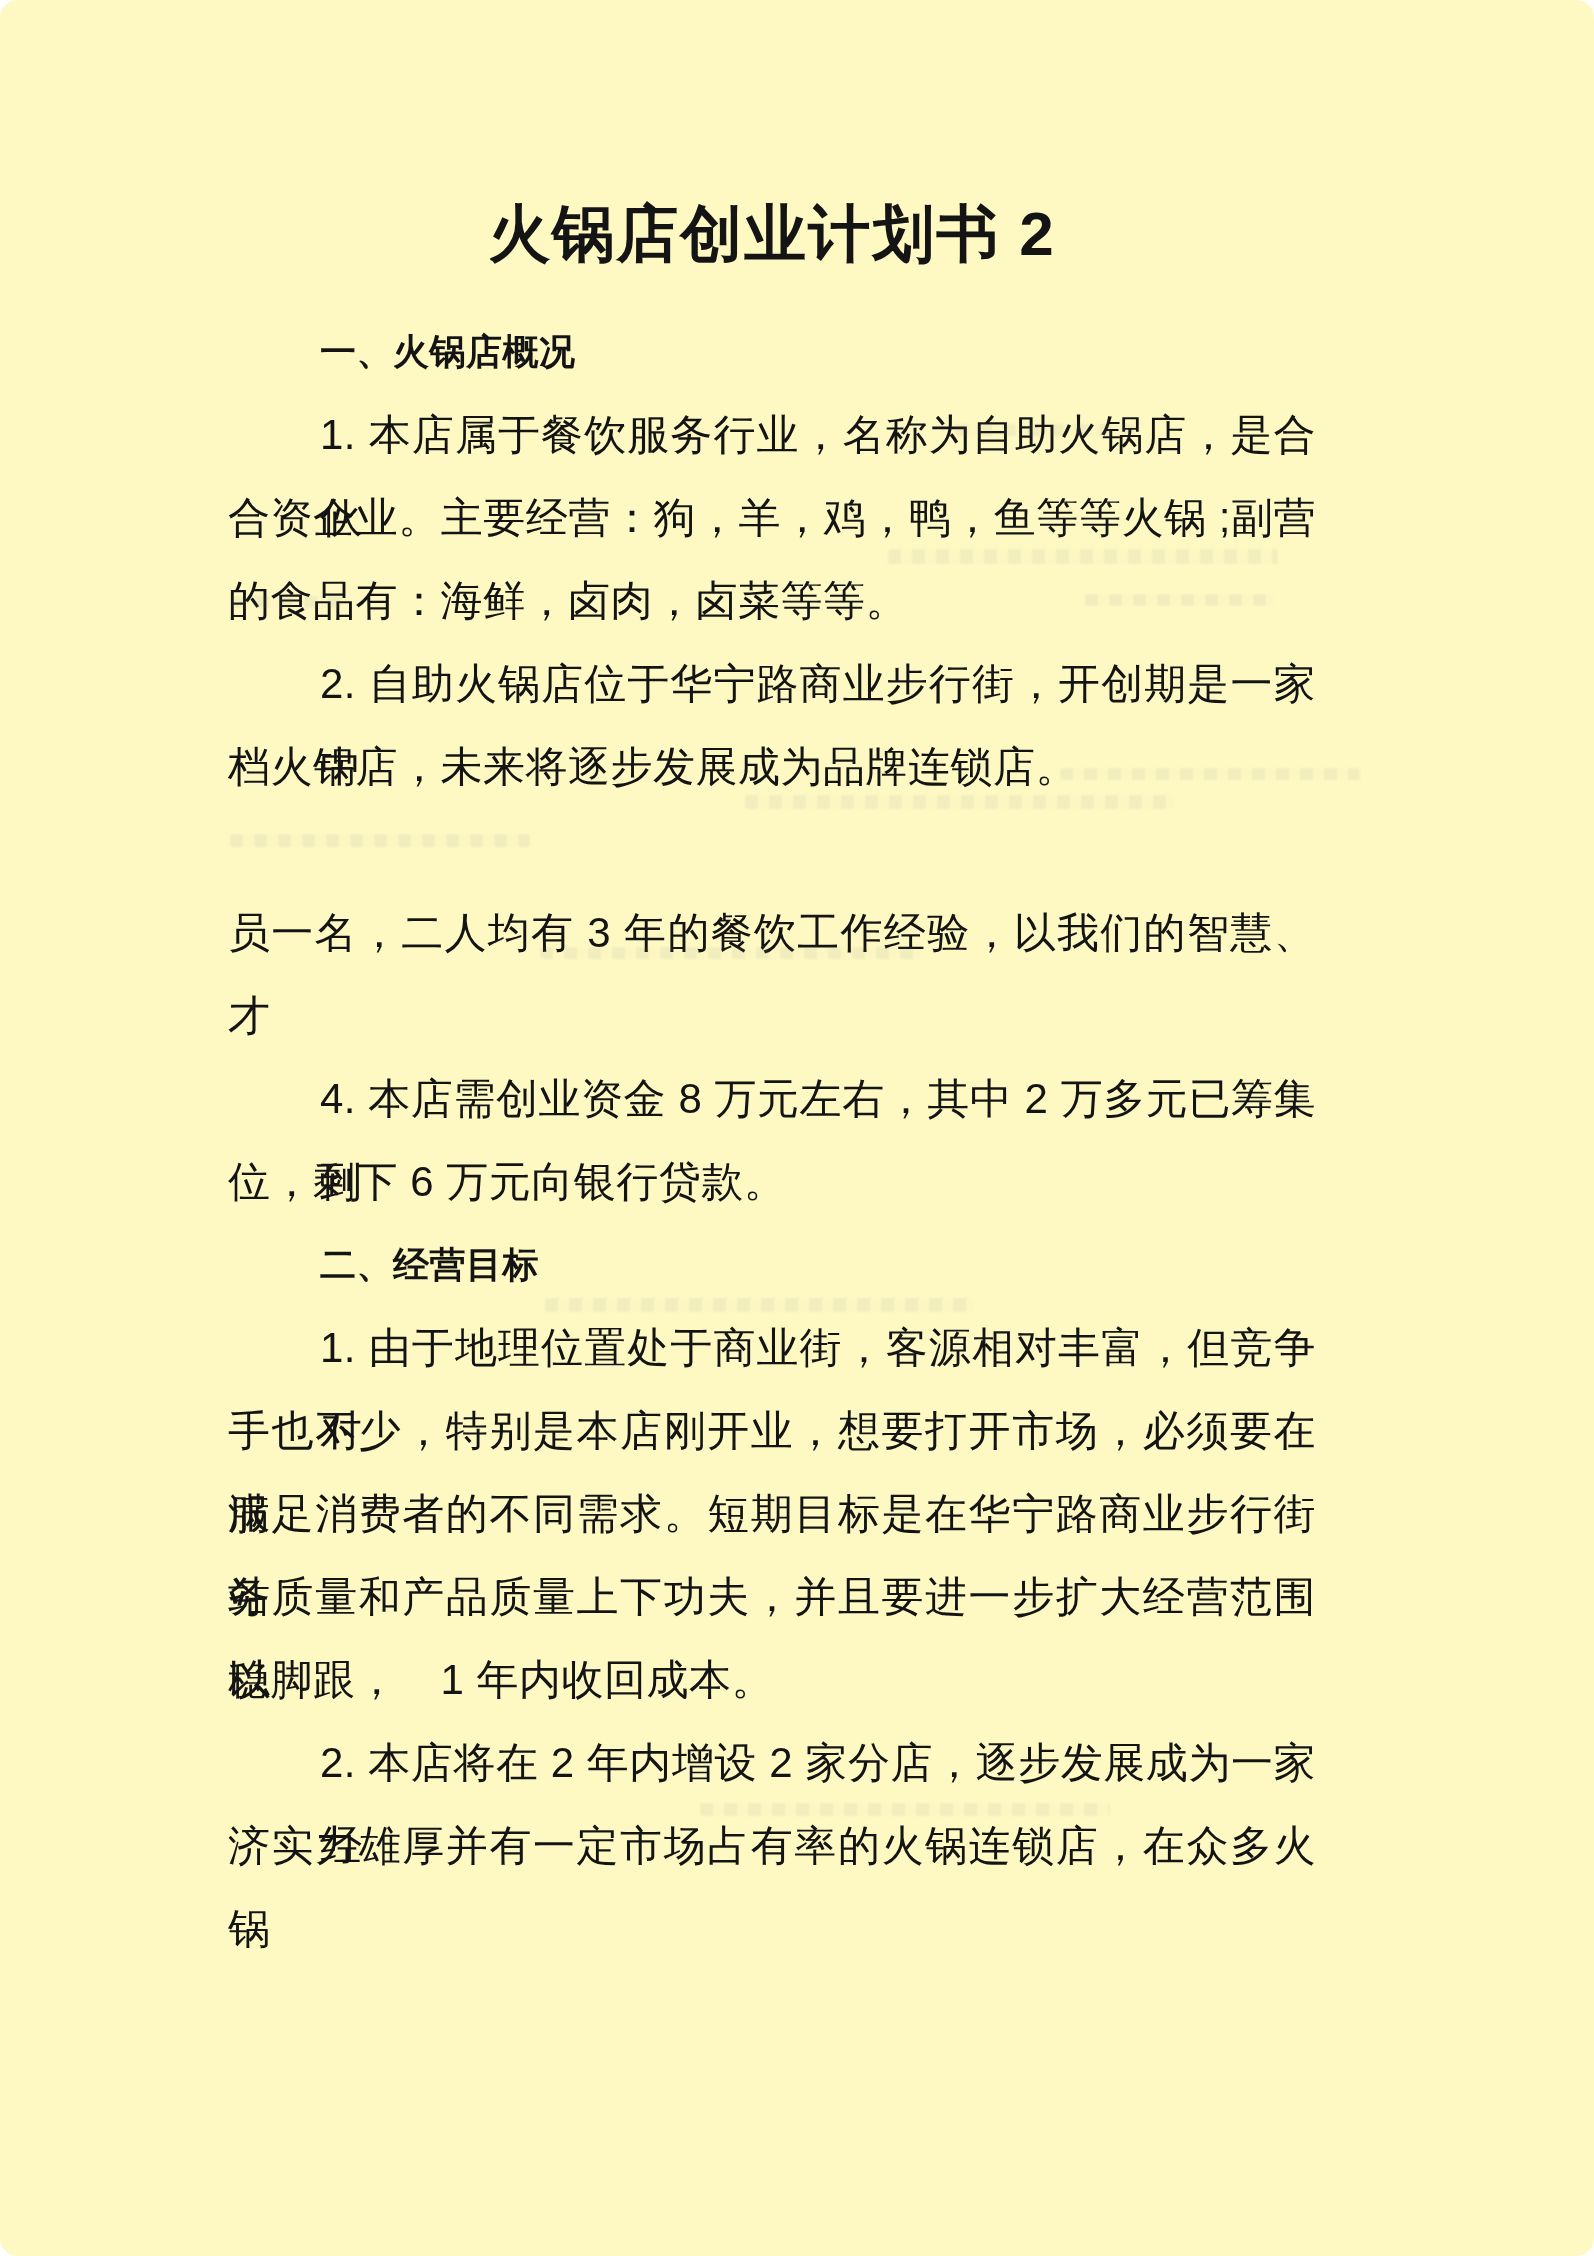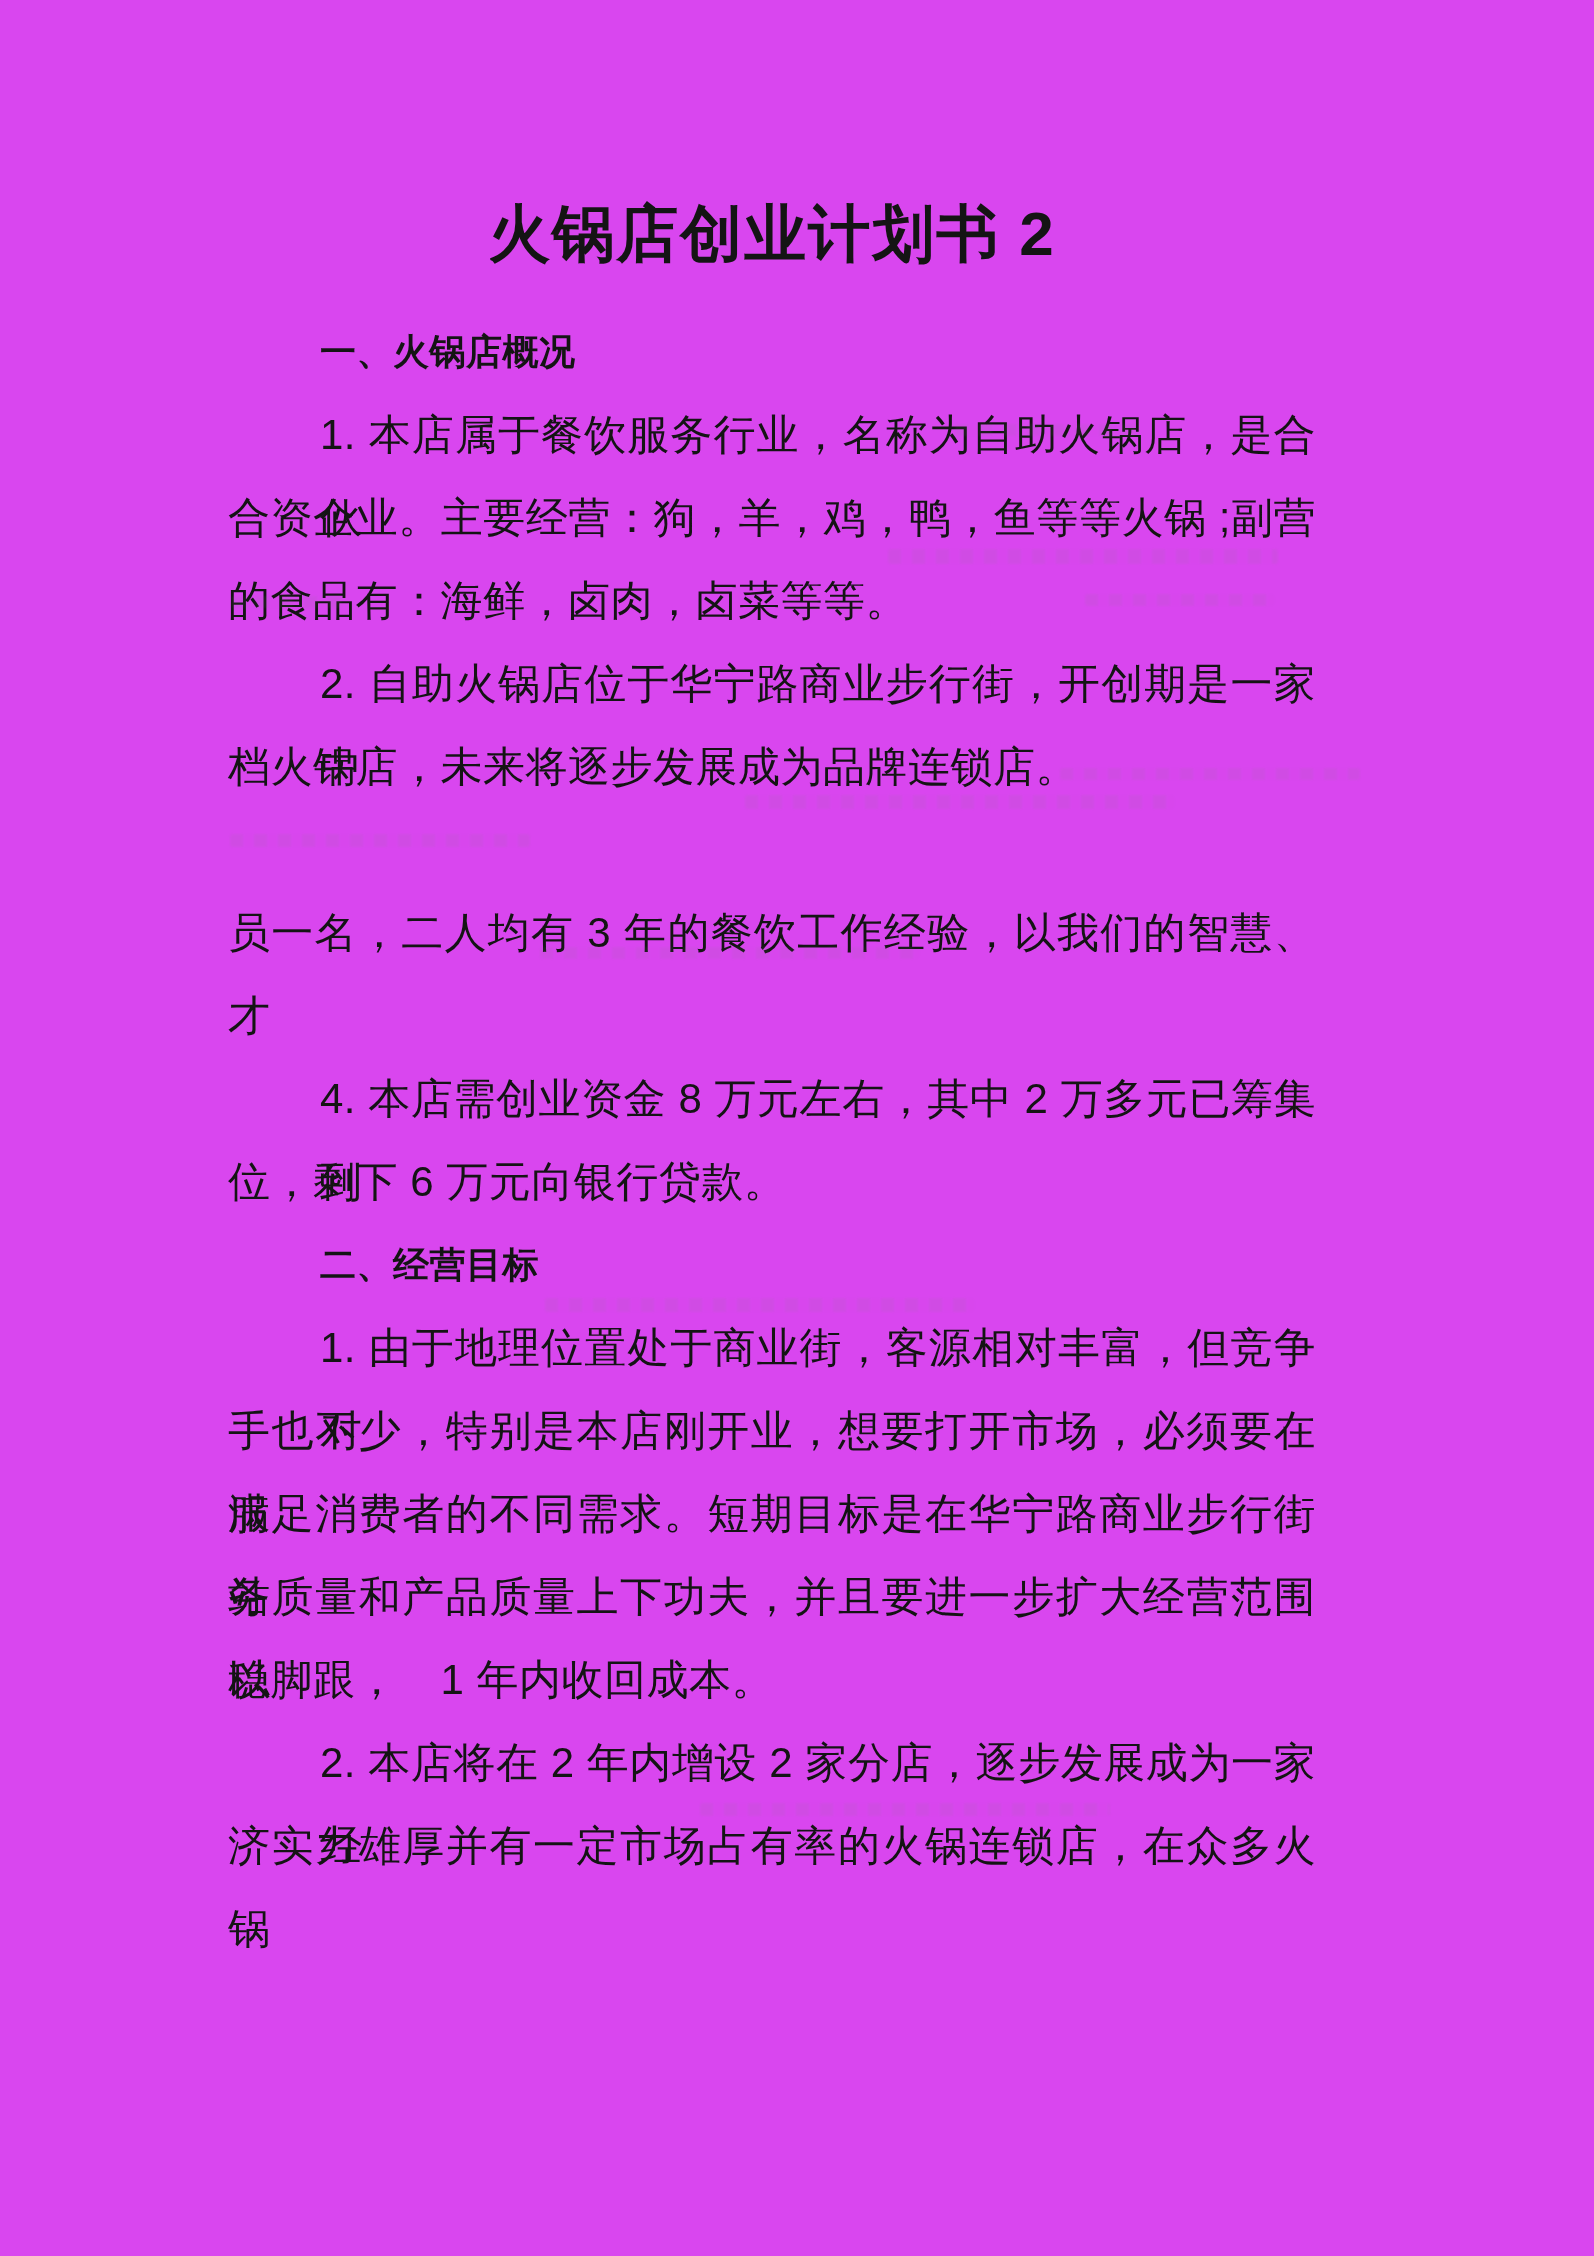--- a/index.html
+++ b/index.html
@@ -11,21 +11,22 @@
     height: 2256px;
     background: #ffffff;
     position: relative;
     overflow: hidden;
     font-family: "Liberation Sans", sans-serif;
     color: #141414;
   }
   .page {
     position: absolute;
     inset: 0;
-    background: #d946ef;
+    background: #fef9c3;
+    border-radius: 18px;
   }
   .content {
     position: absolute;
     left: 228px;
     top: 188px;
     width: 1088px;
   }
   .title {
     font-size: 62px;
     font-weight: 700;

